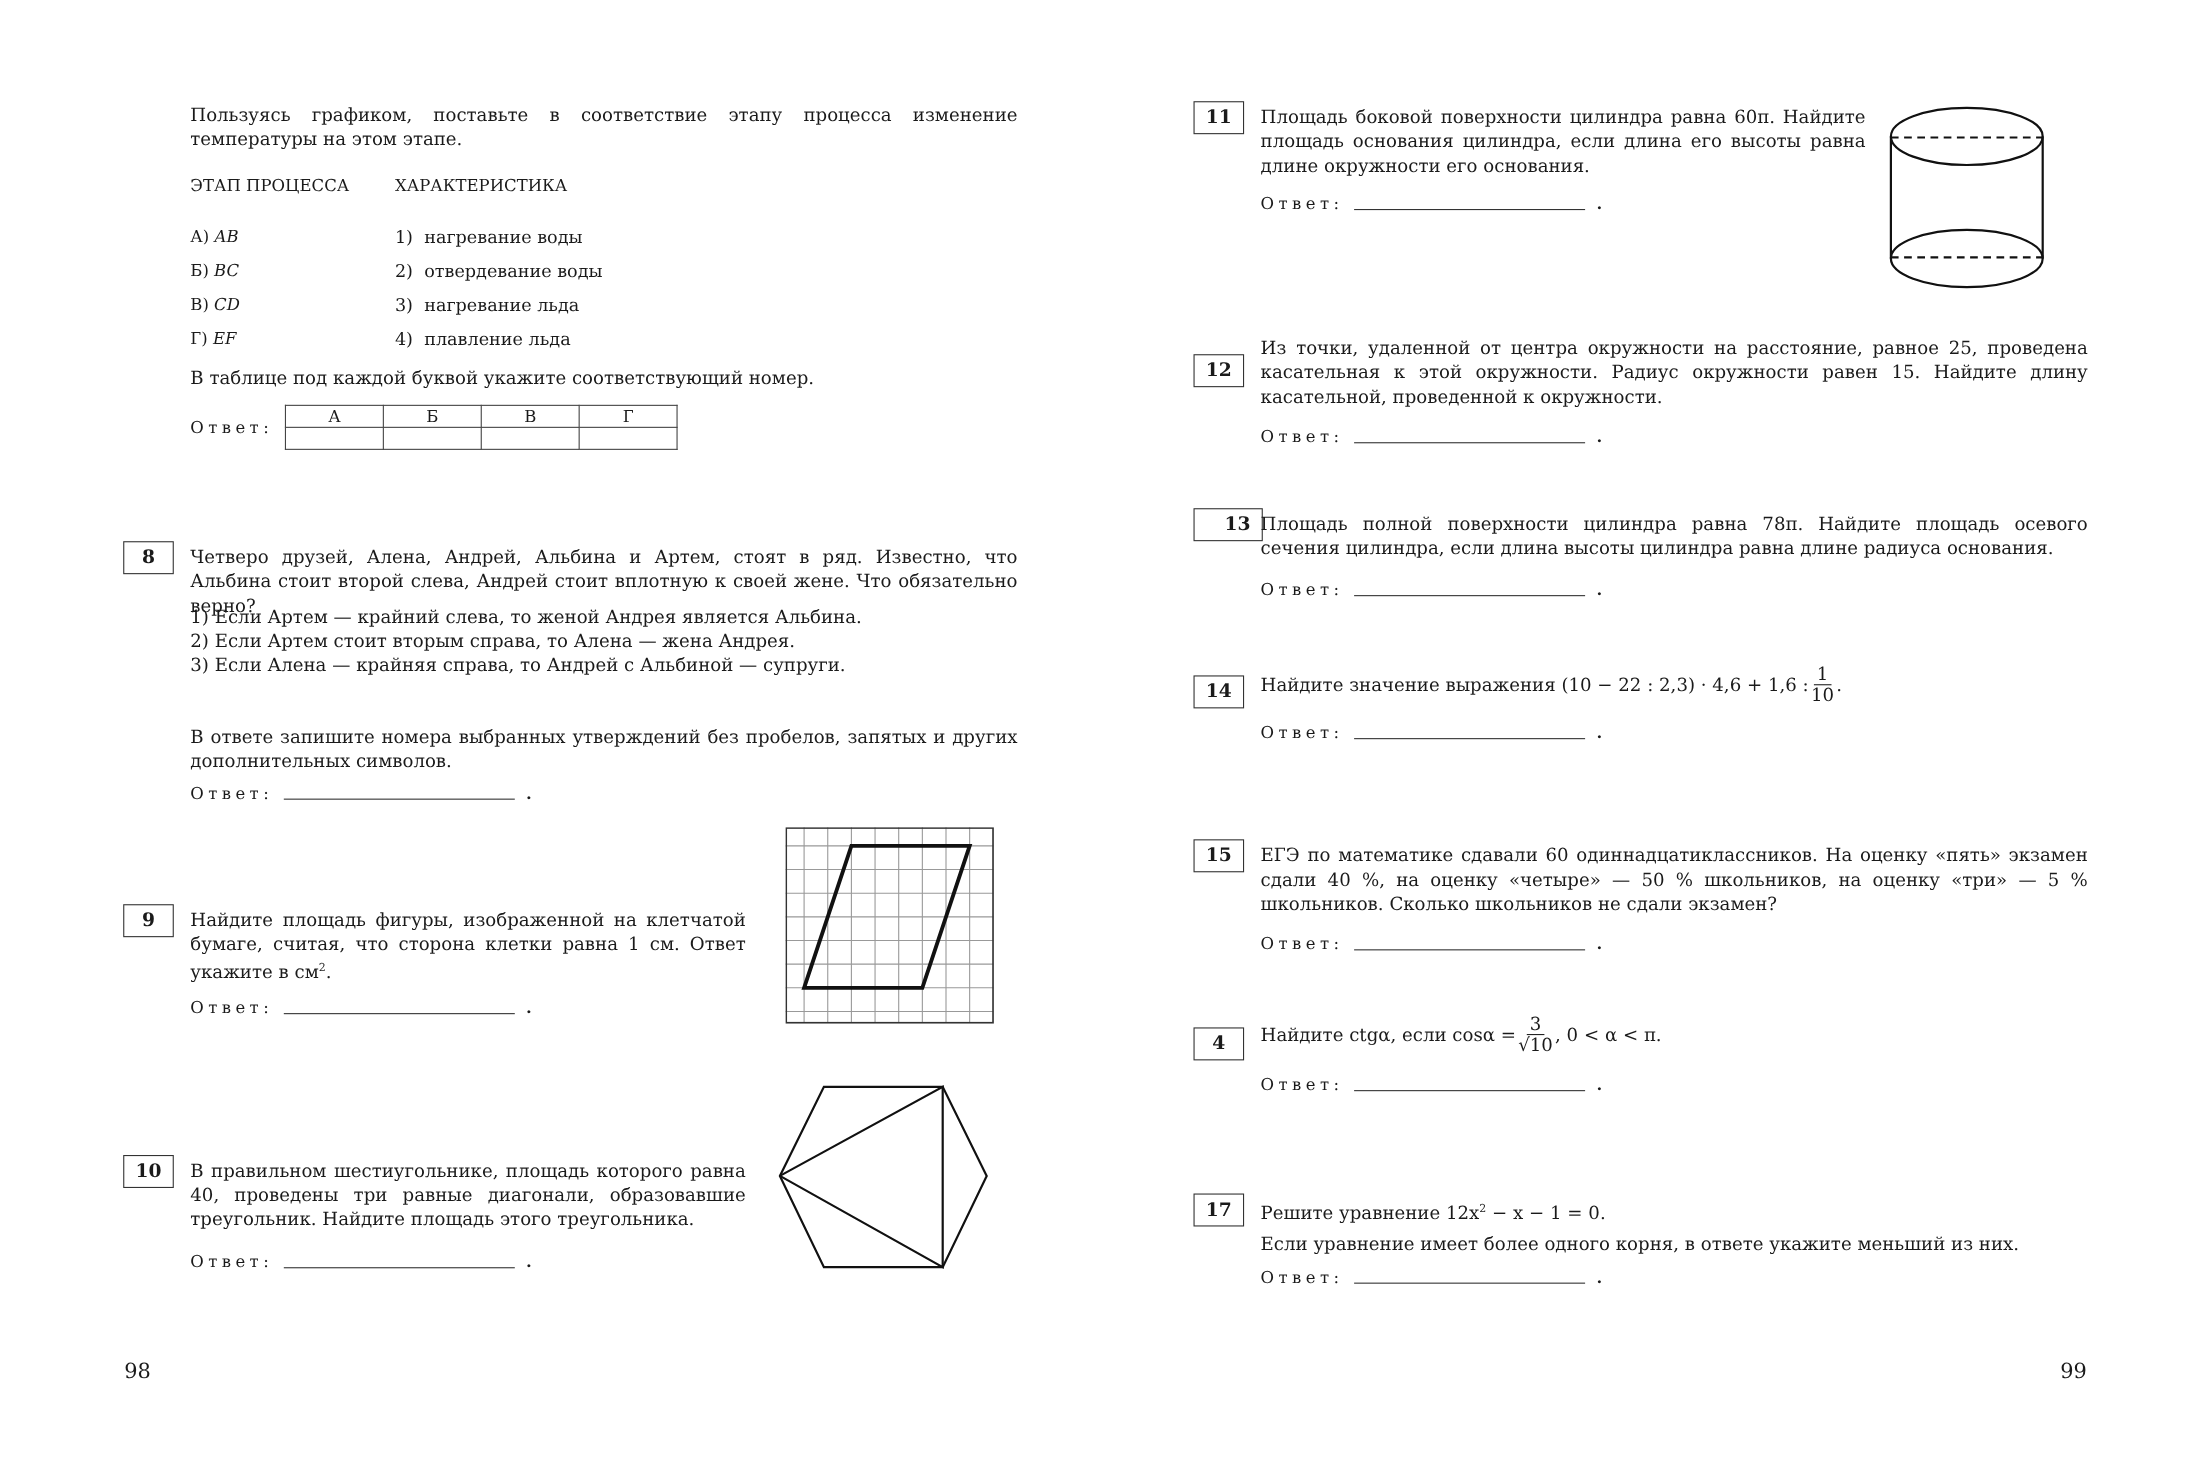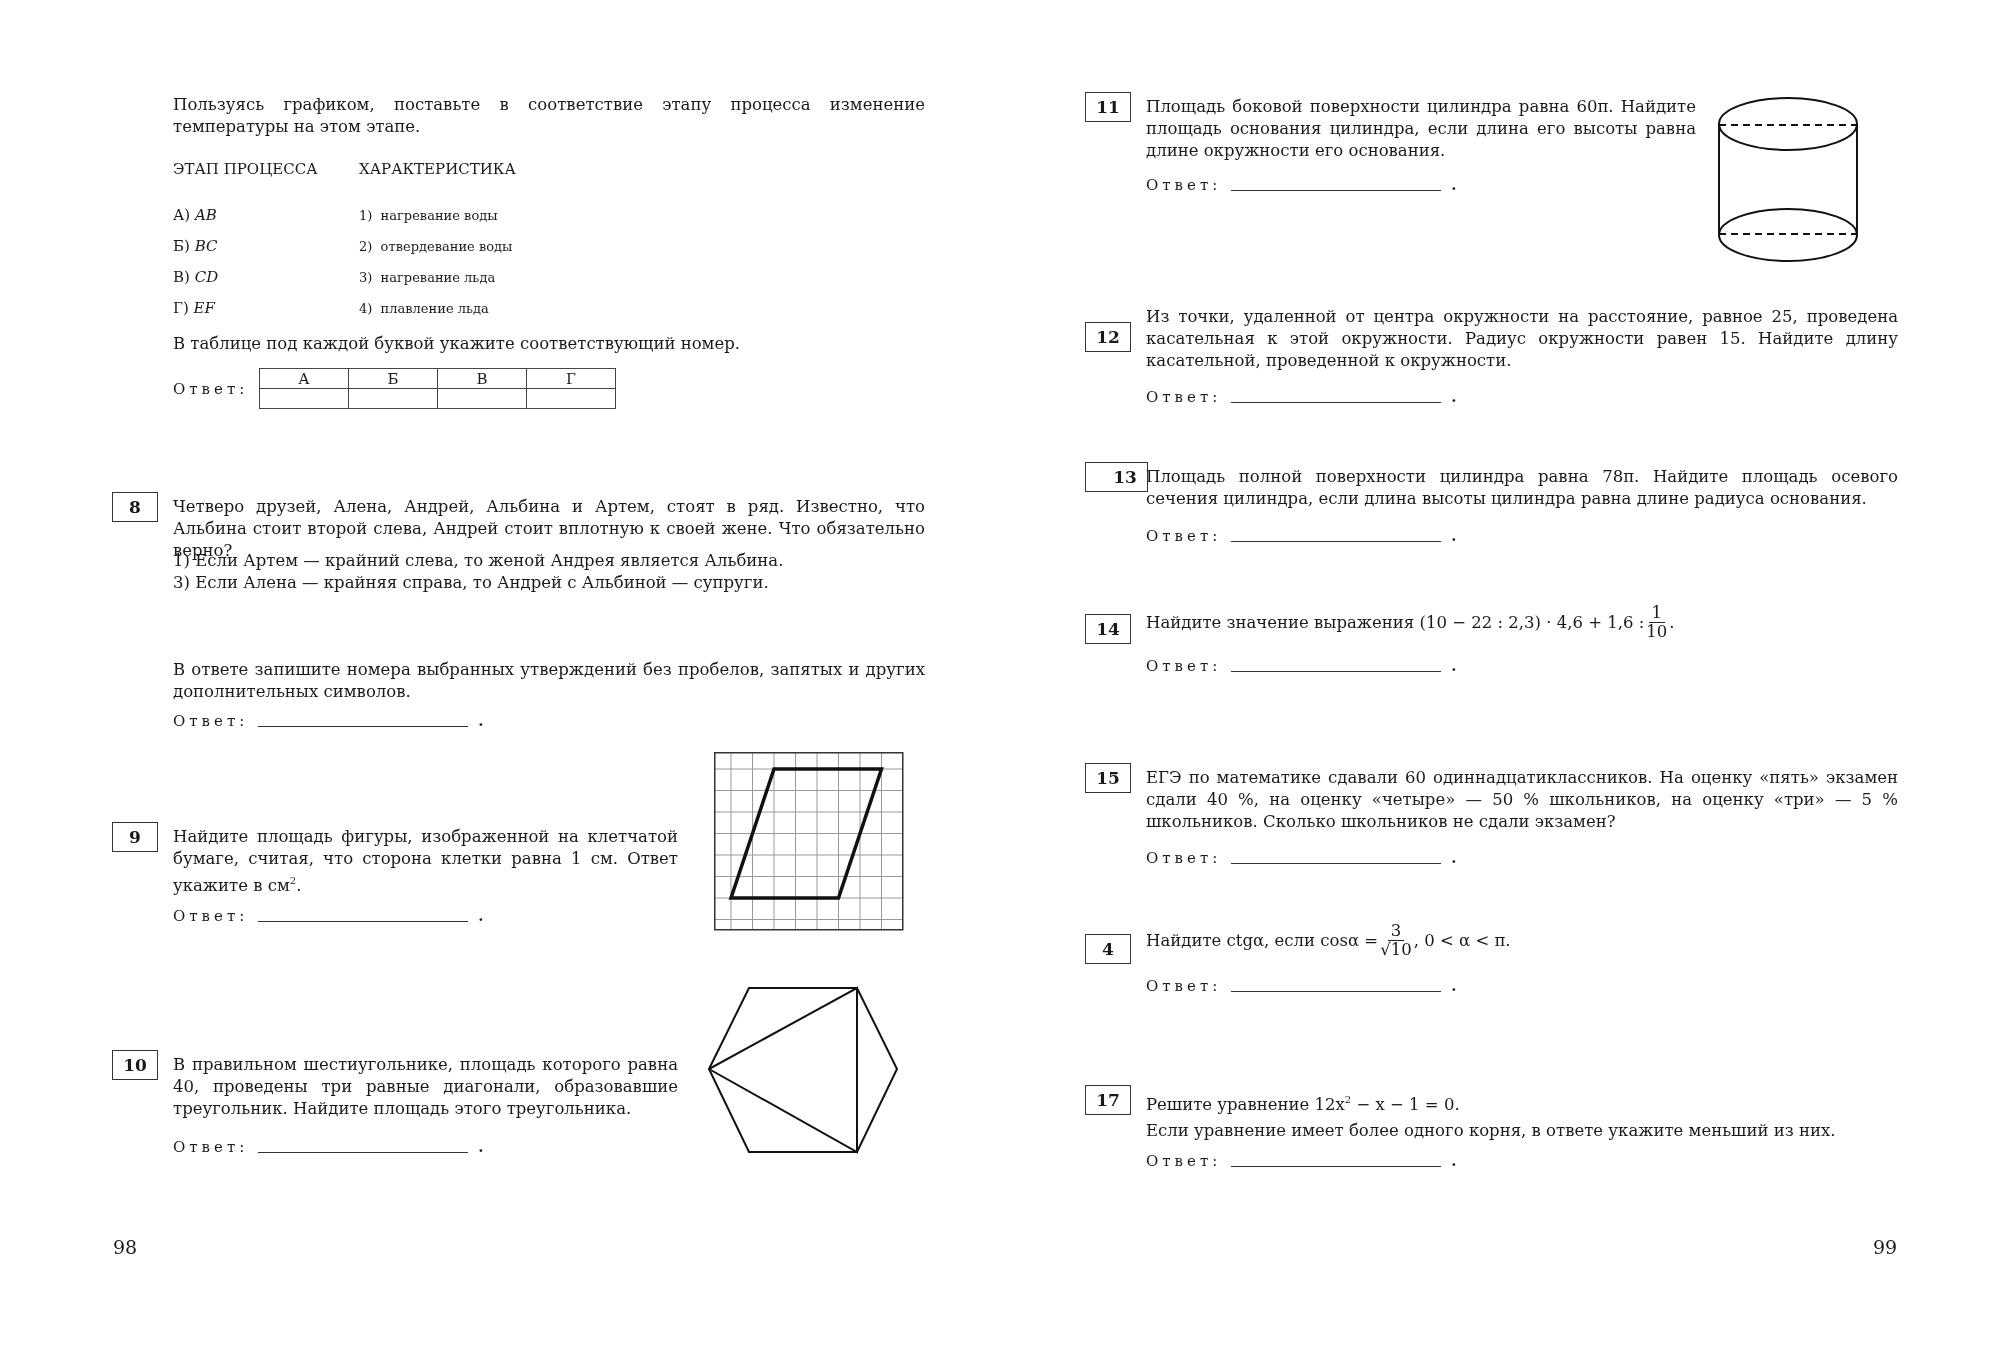--- a/index.html
+++ b/index.html
@@ -32,21 +32,21 @@
   <div class="abs" style="left:173px; top:160px; font-size:15px;">ЭТАП ПРОЦЕССА</div>
   <div class="abs" style="left:359px; top:160px; font-size:15px;">ХАРАКТЕРИСТИКА</div>
 
   <div class="abs" style="left:173px; top:200px; font-size:15px; line-height:31px;">
     <div><span>А)</span> <span class="it">AB</span></div>
     <div><span>Б)</span> <span class="it">BC</span></div>
     <div><span>В)</span> <span class="it">CD</span></div>
     <div><span>Г)</span> <span class="it">EF</span></div>
   </div>
 
-  <div class="abs" style="left:359px; top:200px; font-size:13px; line-height:31px;">
+  <div class="abs" style="left:359px; top:200px; font-size:16px; line-height:31px;">
     <div><span>1)</span>&nbsp; <span>нагревание воды</span></div>
     <div><span>2)</span>&nbsp; <span>отвердевание воды</span></div>
     <div><span>3)</span>&nbsp; <span>нагревание льда</span></div>
     <div><span>4)</span>&nbsp; <span>плавление льда</span></div>
   </div>
 
   <div class="abs txt" style="left:173px; top:333px;">В таблице под каждой буквой укажите соответствующий номер.</div>
 
   <div class="abs" style="left:173px; top:380px; font-size:15px; letter-spacing:4px;">Ответ:</div>
   <table class="ans abs" style="left:259px; top:368px;">
@@ -63,20 +63,21 @@
       <td></td>
       <td></td>
     </tr>
   </tbody>
     </table>
 
   <div class="pnum" style="left:112px; top:492px;">8</div>
   <div class="abs txt just" style="left:173px; top:496px; width:752px;">Четверо друзей, Алена, Андрей, Альбина и Артем, стоят в ряд. Известно, что Альбина стоит второй слева, Андрей стоит вплотную к своей жене. Что обязательно верно?</div>
   <div class="abs txt" style="left:173px; top:550px;">
     <div>1) Если Артем — крайний слева, то женой Андрея является Альбина.</div>
+    <div>2) Если Артем стоит вторым справа, то Алена — жена Андрея.</div>
     <div>3) Если Алена — крайняя справа, то Андрей с Альбиной — супруги.</div>
   </div>
   <div class="abs txt just" style="left:173px; top:659px; width:752px;">В ответе запишите номера выбранных утверждений без пробелов, запятых и других дополнительных символов.</div>
   <div class="answer" style="left:173px; top:712px;">
     <span>Ответ:</span>
     <span class="line"></span>
     <span class="dot">.</span>
   </div>
 
   <div class="pnum" style="left:112px; top:822px;">9</div>

